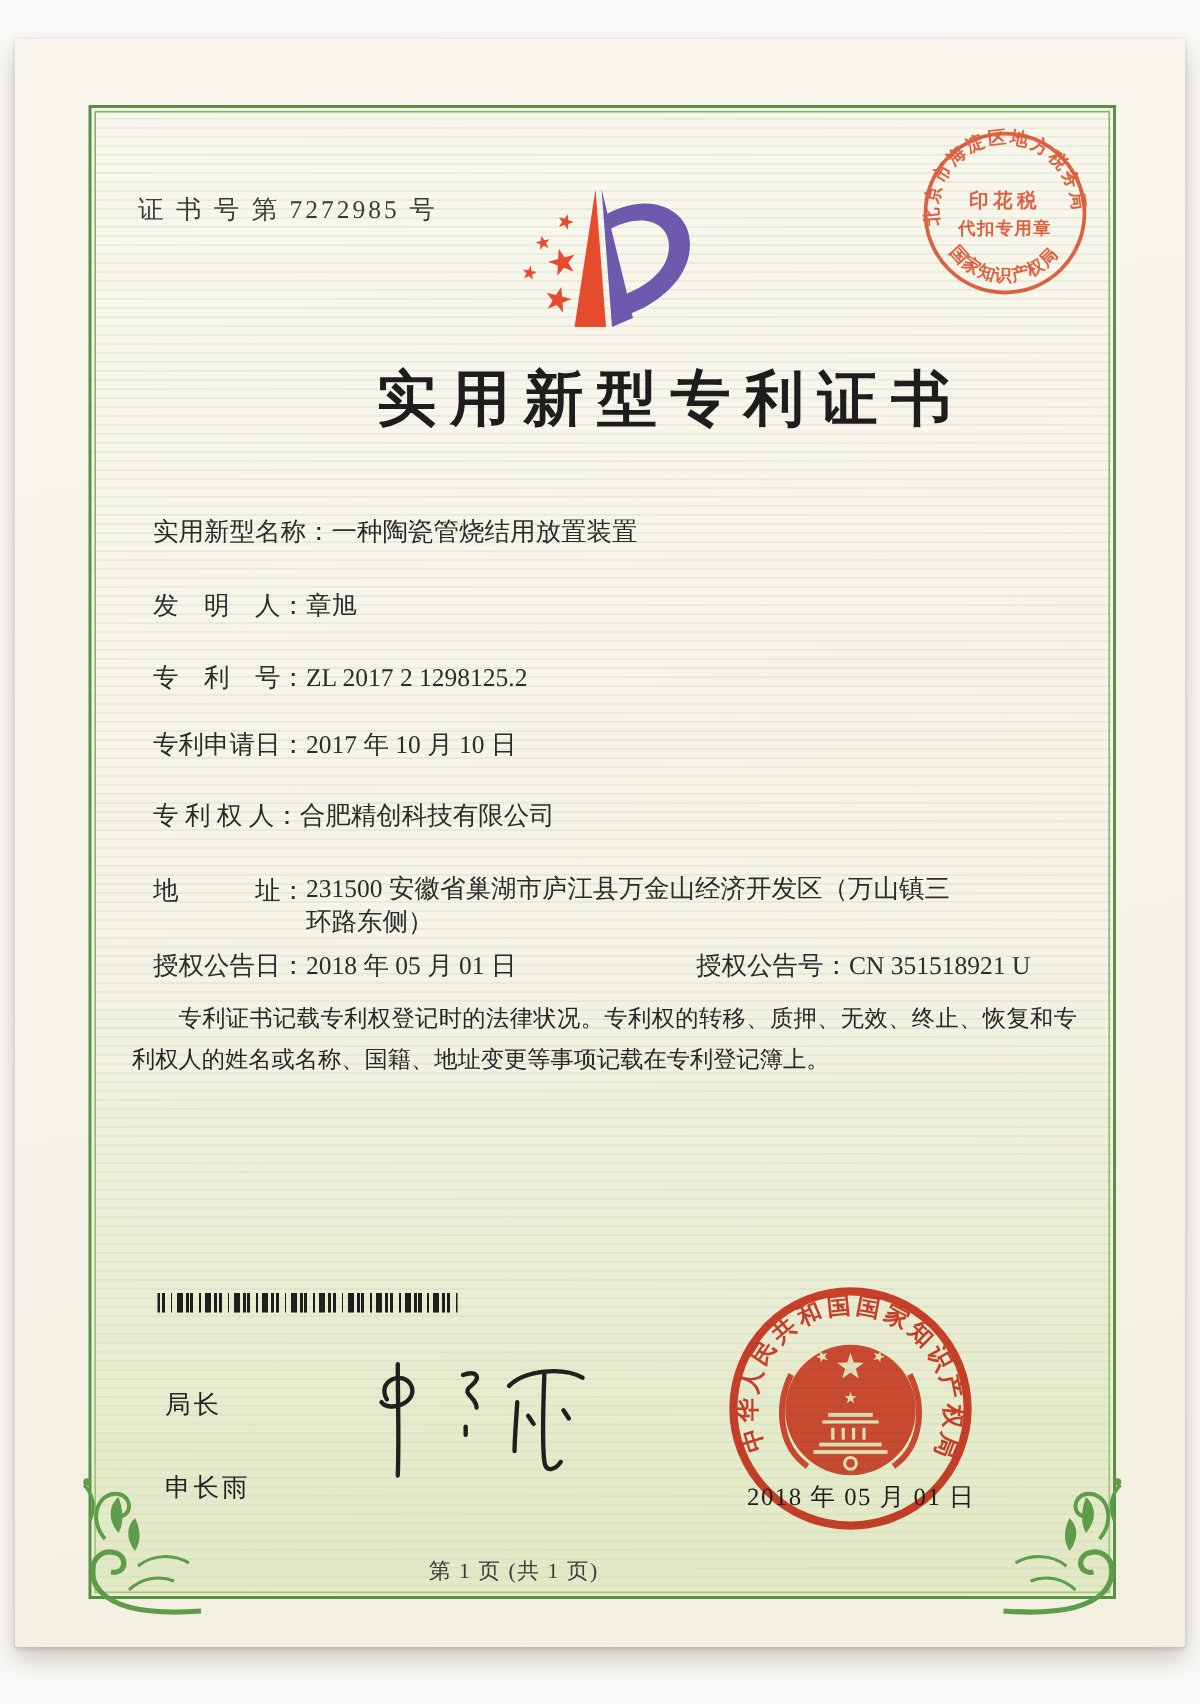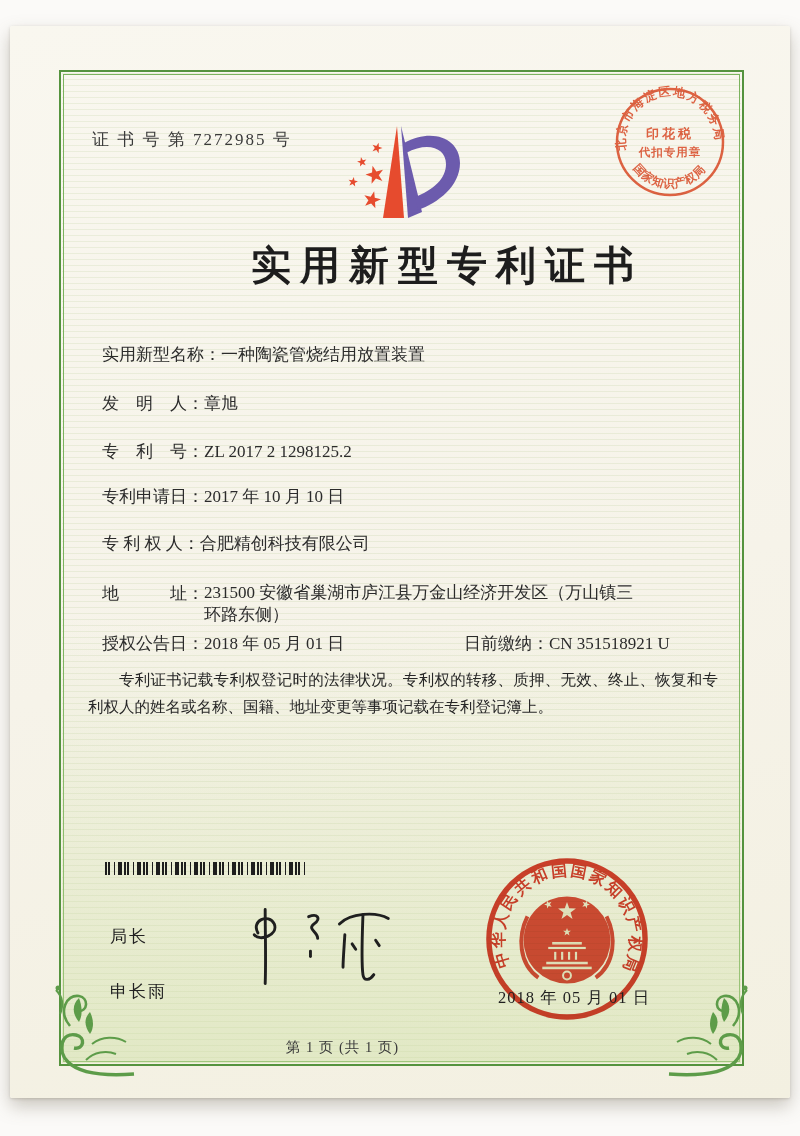--- a/index.html
+++ b/index.html
@@ -135,21 +135,21 @@
     </div>
     <div class="field-row" style="top:189px">
       <span class="flabel">专 利 权 人：</span><span class="fvalue">合肥精创科技有限公司</span>
     </div>
     <div class="field-row" style="top:239px">
       <span class="flabel">地　　　址：</span><span class="fvalue wrap">231500 安徽省巢湖市庐江县万金山经济开发区（万山镇三环路东侧）</span>
     </div>
     <div class="field-row" style="top:289px">
       <span class="flabel">授权公告日：</span><span class="fvalue">2018 年 05 月 01 日</span>
       <span class="pair2">
-        <span class="flabel">日前缴纳：</span><span class="fvalue">CN 351518921 U</span>
+        <span class="flabel">授权公告号：</span><span class="fvalue">CN 351518921 U</span>
       </span>
     </div>
   </div>
 
   <div class="paragraphs">
     <p>专利证书记载专利权登记时的法律状况。专利权的转移、质押、无效、终止、恢复和专利权人的姓名或名称、国籍、地址变更等事项记载在专利登记簿上。</p>
   </div>
 
   <div class="barcode"></div>
 

